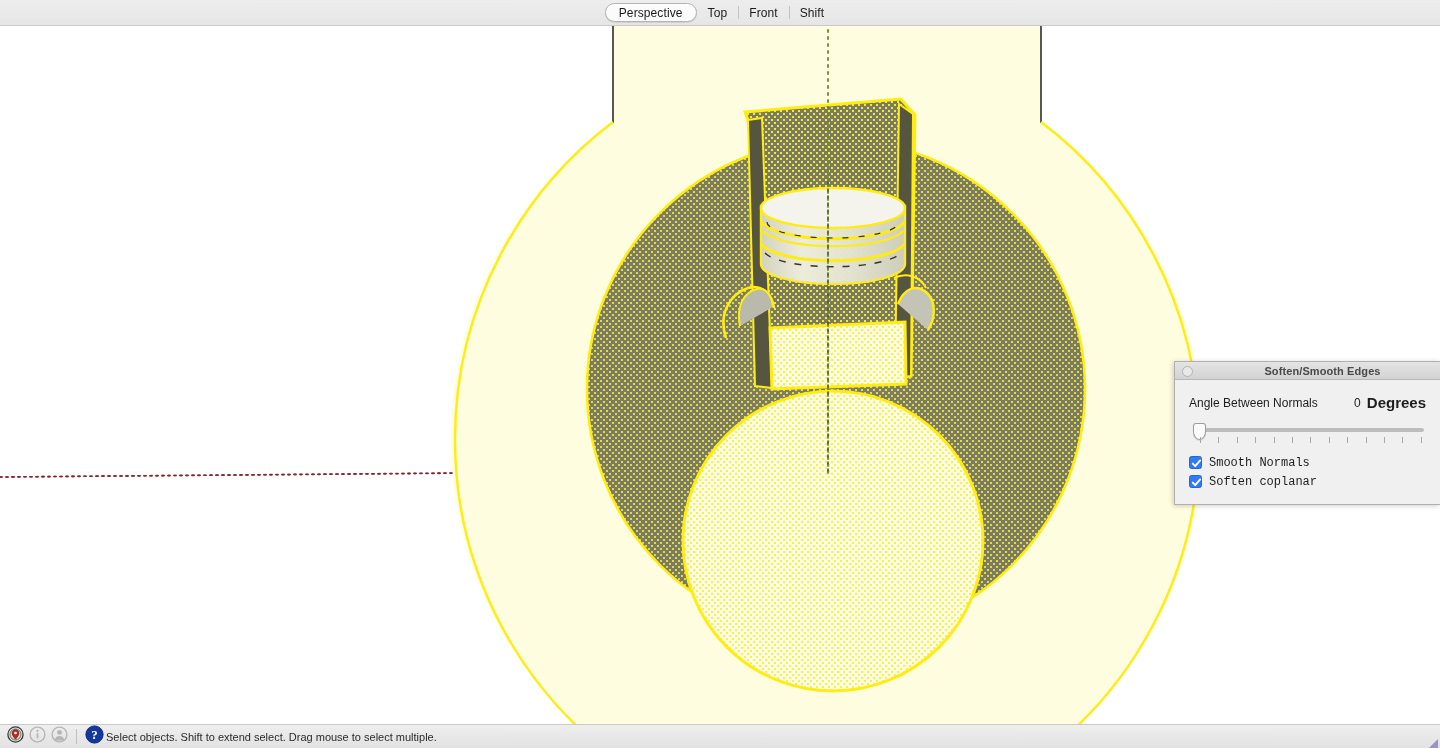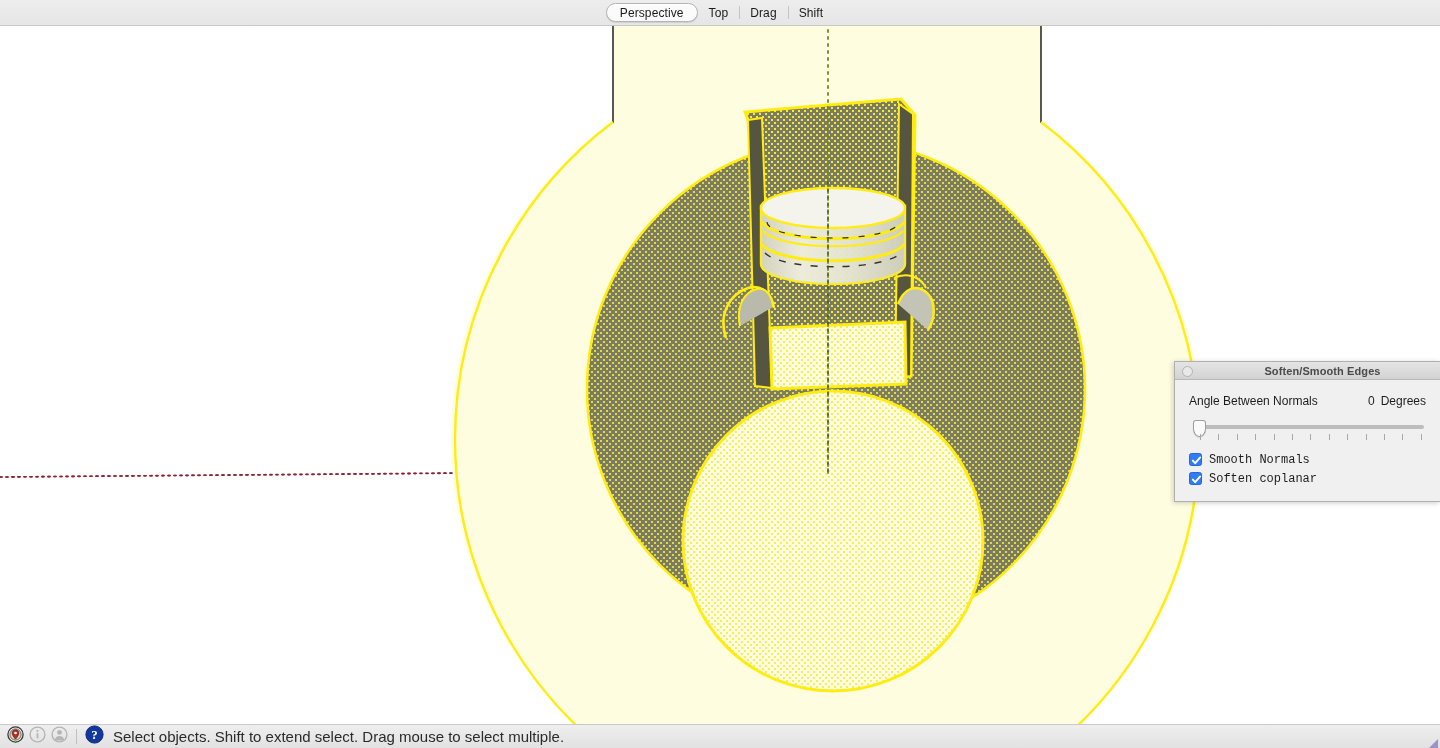--- a/index.html
+++ b/index.html
@@ -123,22 +123,23 @@
     flex: 1 1 auto;
   }
   .angle-value {
     font-size: 12px;
     color: #1d1d1d;
     text-align: right;
     min-width: 14px;
     margin-right: 6px;
   }
   .angle-unit {
-    font-size: 12px;
+    font-size: 15px;
     color: #1d1d1d;
+    font-weight: bold;
   }
 
   
   .slider-wrap {
     position: relative;
     height: 26px;
     margin: 0 0 8px 0;
   }
   .slider-track {
     position: absolute;
@@ -207,23 +208,23 @@
     align-items: center;
     gap: 5px;
     padding-left: 7px;
   }
   .status-icons .divider {
     width: 1px; height: 15px;
     background: #c0c0c0;
     margin: 0 3px;
   }
   .status-text {
-    font-size: 15px;
+    font-size: 11px;
     color: #2b2b2b;
-    margin-left: 9px;
+    margin-left: 2px;
     white-space: nowrap;
     text-align: center;
   }
   .measure-group {
     position: absolute;
     right: 0; top: 0;
     height: 24px;
     display: flex;
     align-items: center;
   }
@@ -256,21 +257,21 @@
 
   <div class="view-toolbar">
     <div class="view-tabs">
       <div class="view-tab active">
         <span>Perspective</span>
       </div>
       <div class="view-tab">
         <span>Top</span>
       </div>
       <div class="view-tab sep">
-        <span>Drag</span>
+        <span>Front</span>
       </div>
       <div class="view-tab sep">
         <span>Shift</span>
       </div>
     </div>
   </div>
 
   <div class="viewport">
     <svg width="1440" height="698" viewBox="0 0 1440 698" shape-rendering="geometricPrecision">
       <defs>

